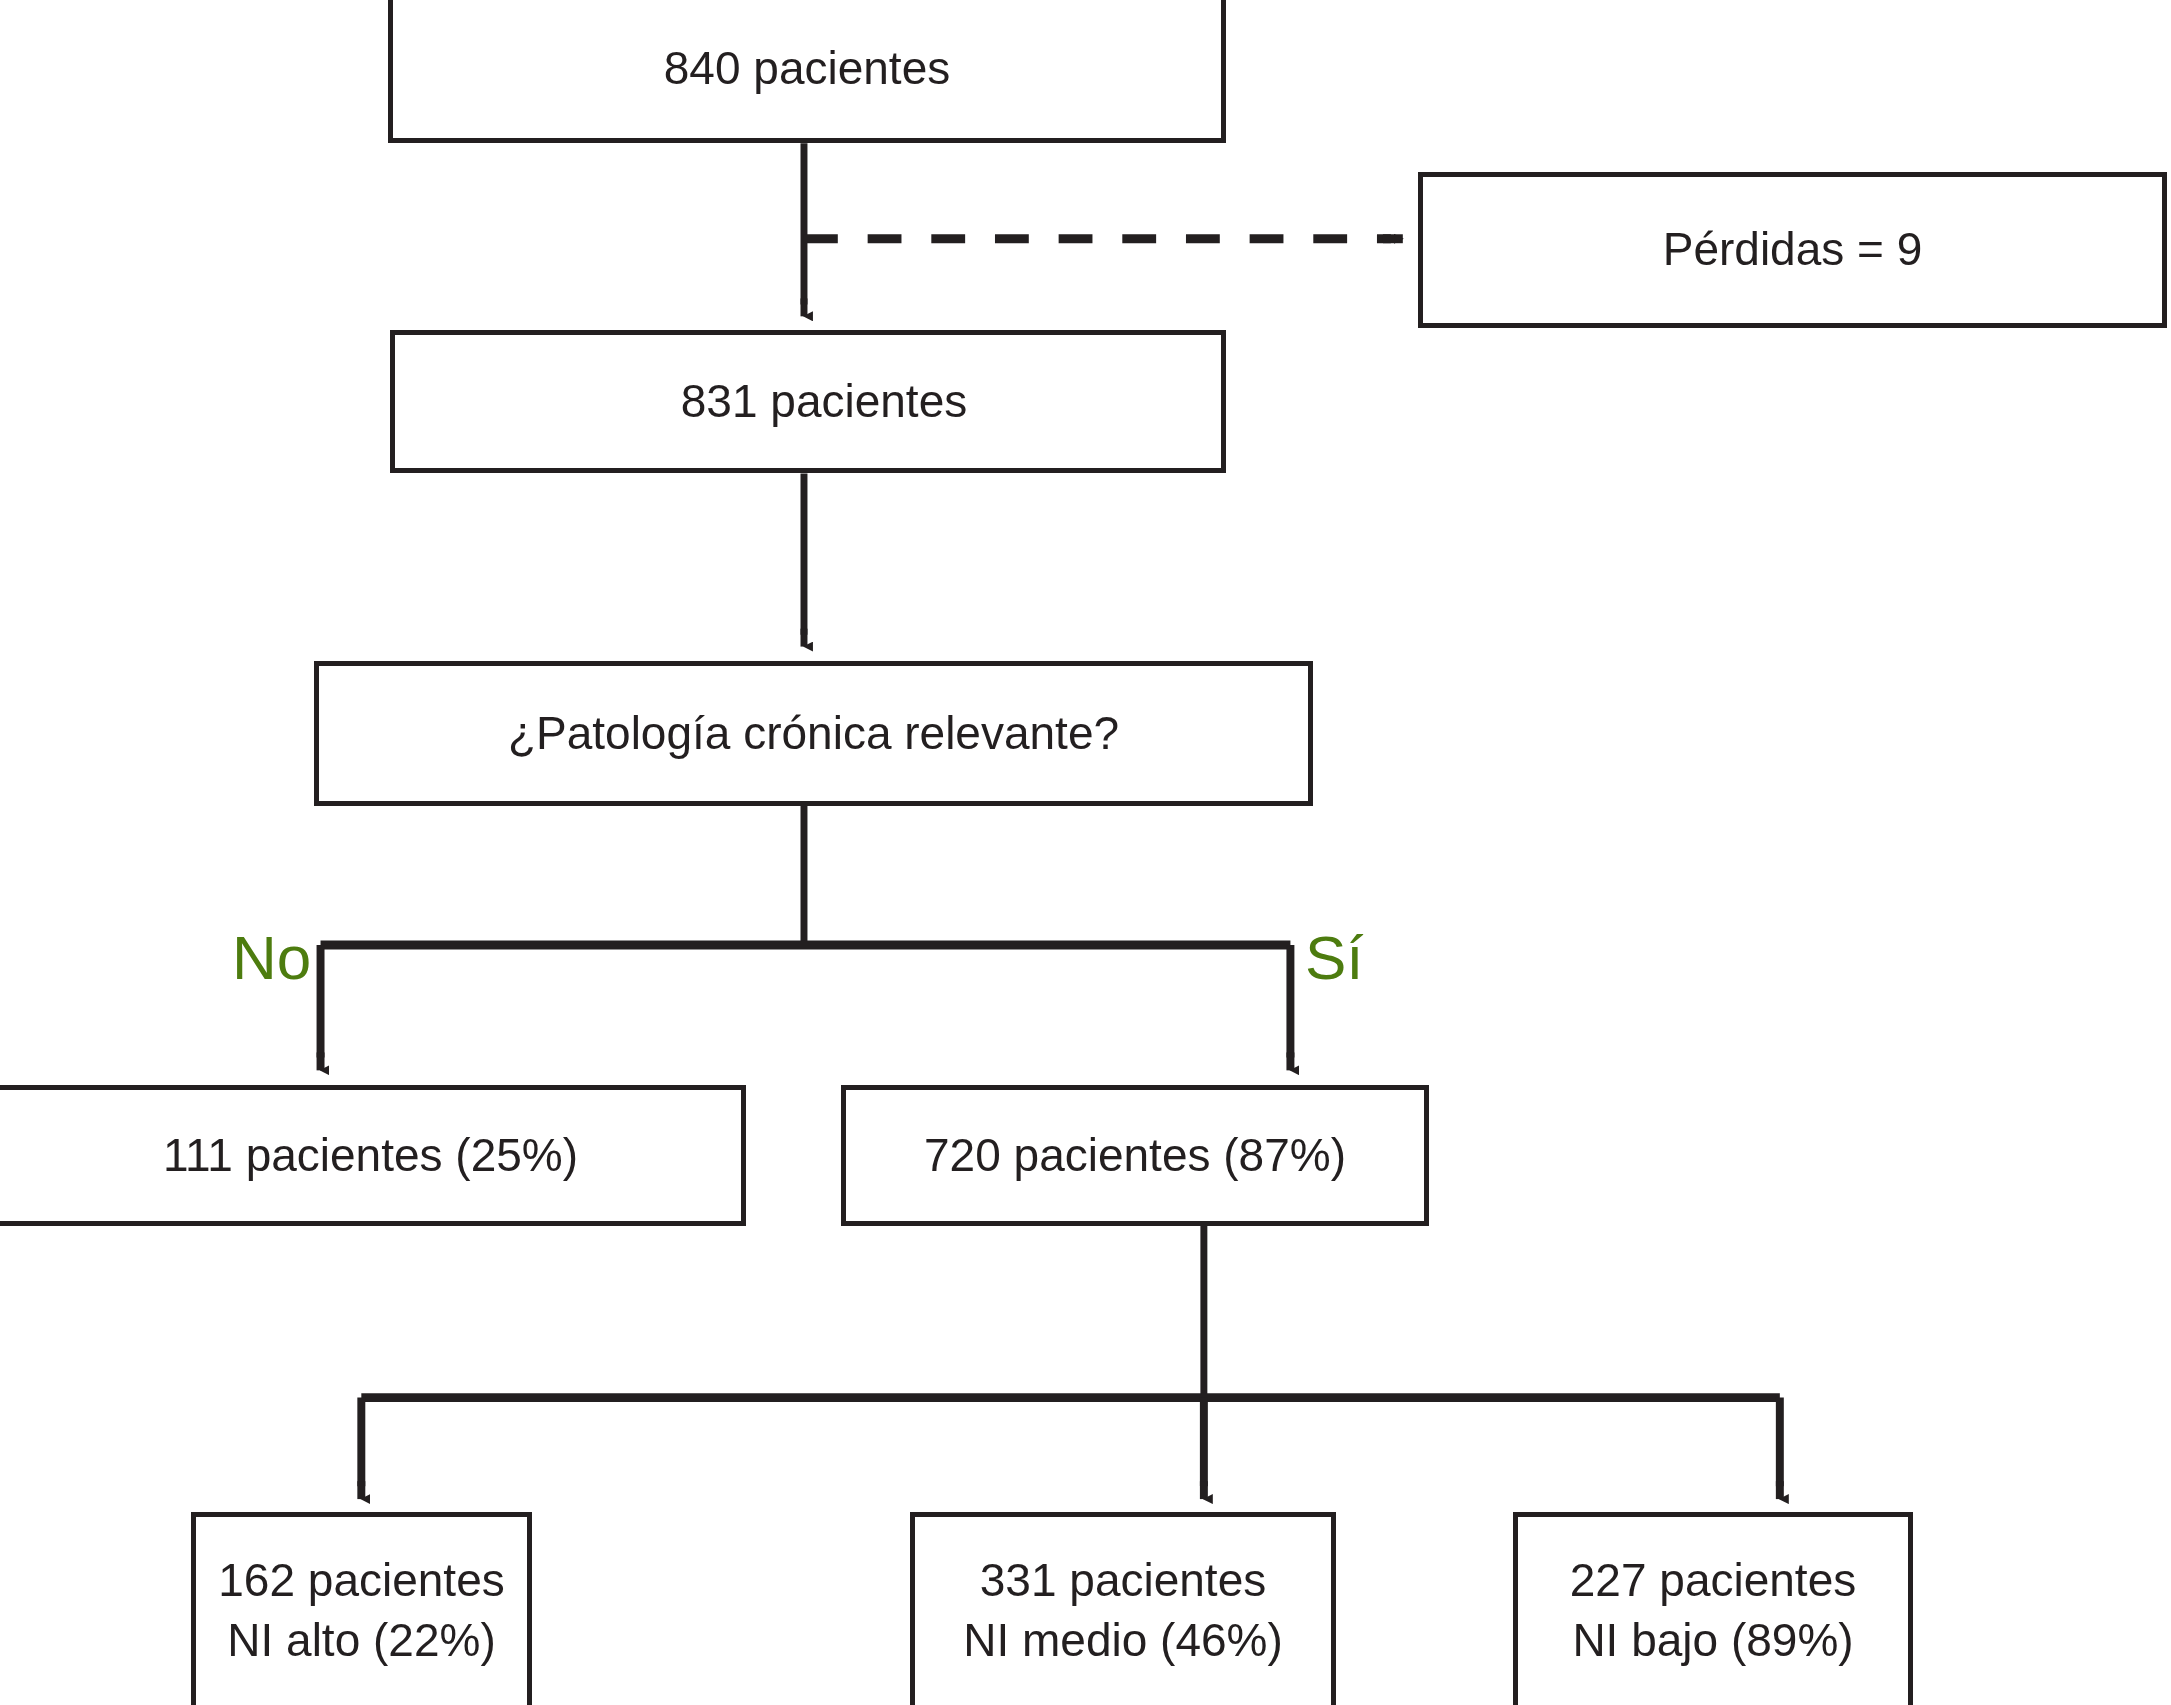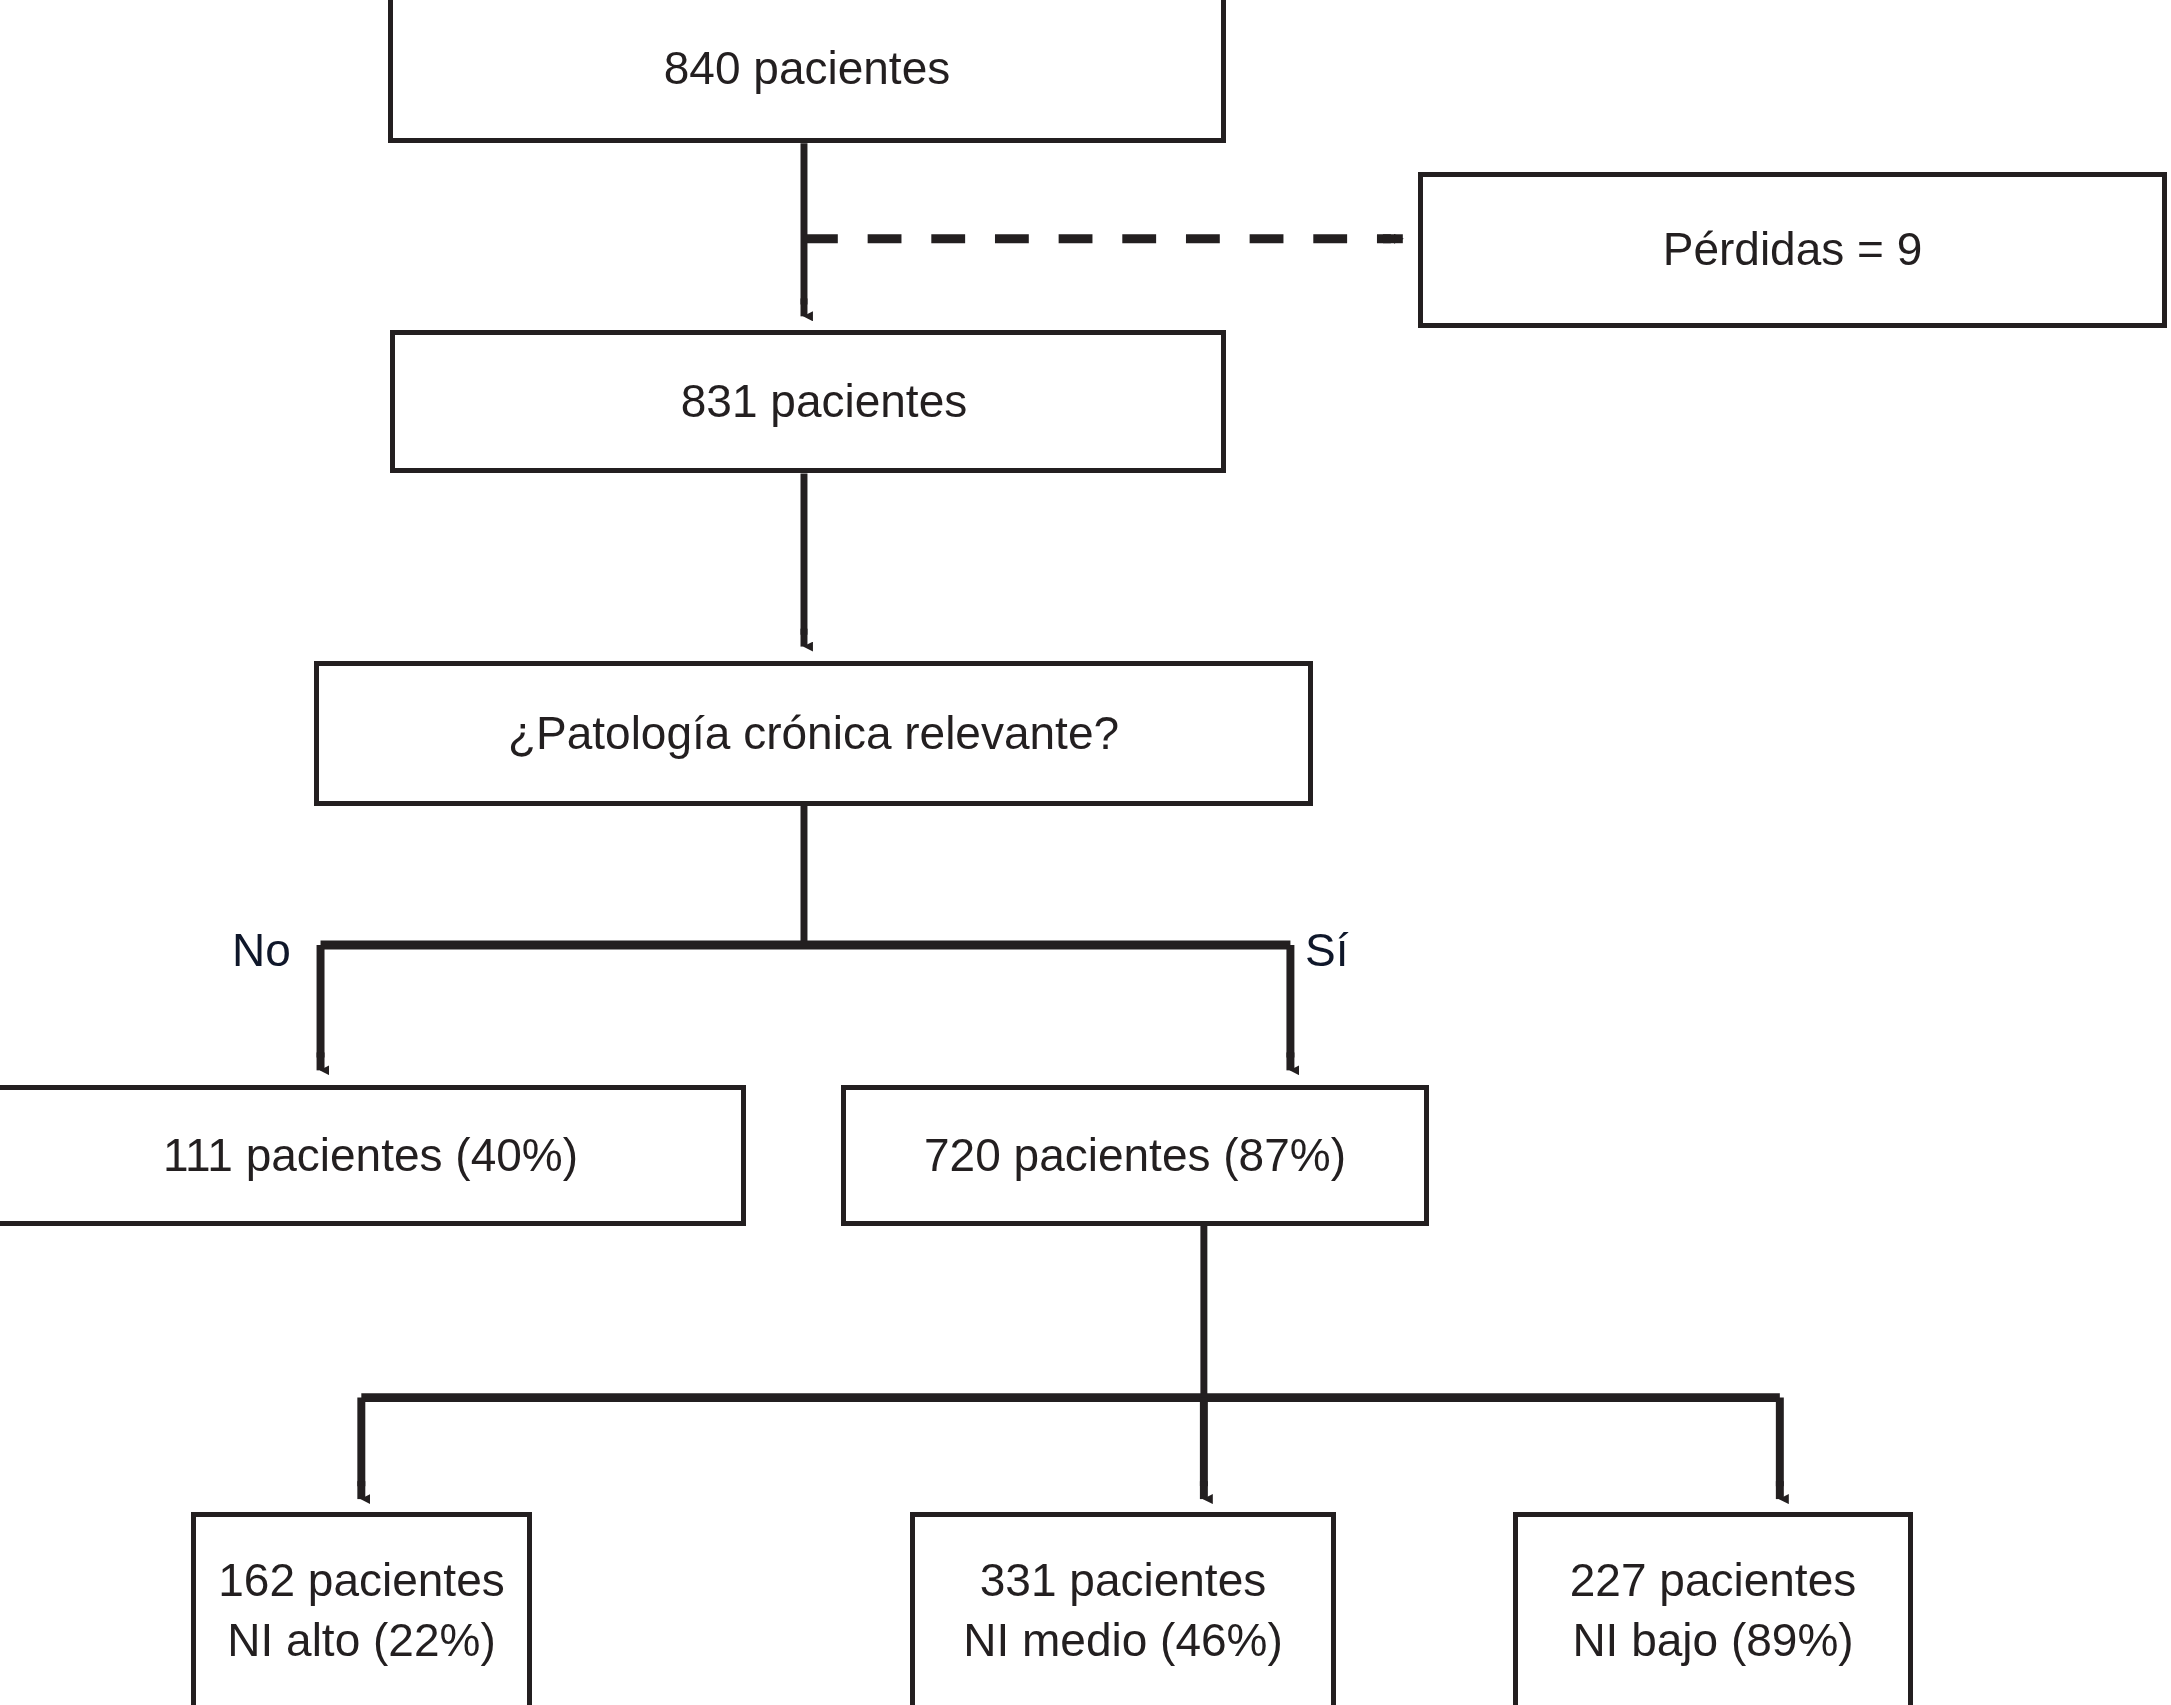--- a/index.html
+++ b/index.html
@@ -30,22 +30,22 @@
     color: #231f20;
     font-size: 46px;
     line-height: 1.30;
     z-index: 3;
   }
   .node .line2 {
     display: block;
   }
   .edge-label {
     position: absolute;
-    color: #0f172a;
-    font-size: 46px;
+    color: #4d7c0f;
+    font-size: 62px;
     line-height: 1;
     white-space: nowrap;
     z-index: 4;
   }
   svg.connectors {
     position: absolute;
     left: 0;
     top: 0;
     width: 2171px;
     height: 1705px;
@@ -129,21 +129,21 @@
 
   <div class="node" style="left:390px; top:330px; width:836px; height:143px;padding-left:32px;">
     <span>831 pacientes</span>
   </div>
 
   <div class="node" style="left:314px; top:661px; width:999px; height:145px;">
     <span>¿Patología crónica relevante?</span>
   </div>
 
   <div class="node" style="left:-5px; top:1085px; width:751px; height:141px;">
-    <span>111 pacientes (40%)</span>
+    <span>111 pacientes (25%)</span>
   </div>
 
   <div class="node" style="left:841px; top:1085px; width:588px; height:141px;">
     <span>720 pacientes (87%)</span>
   </div>
 
   <div class="node" style="left:191px; top:1512px; width:341px; height:198px;">
     <span>162 pacientes</span>
     <span class="line2">NI alto (22%)</span>
   </div>

